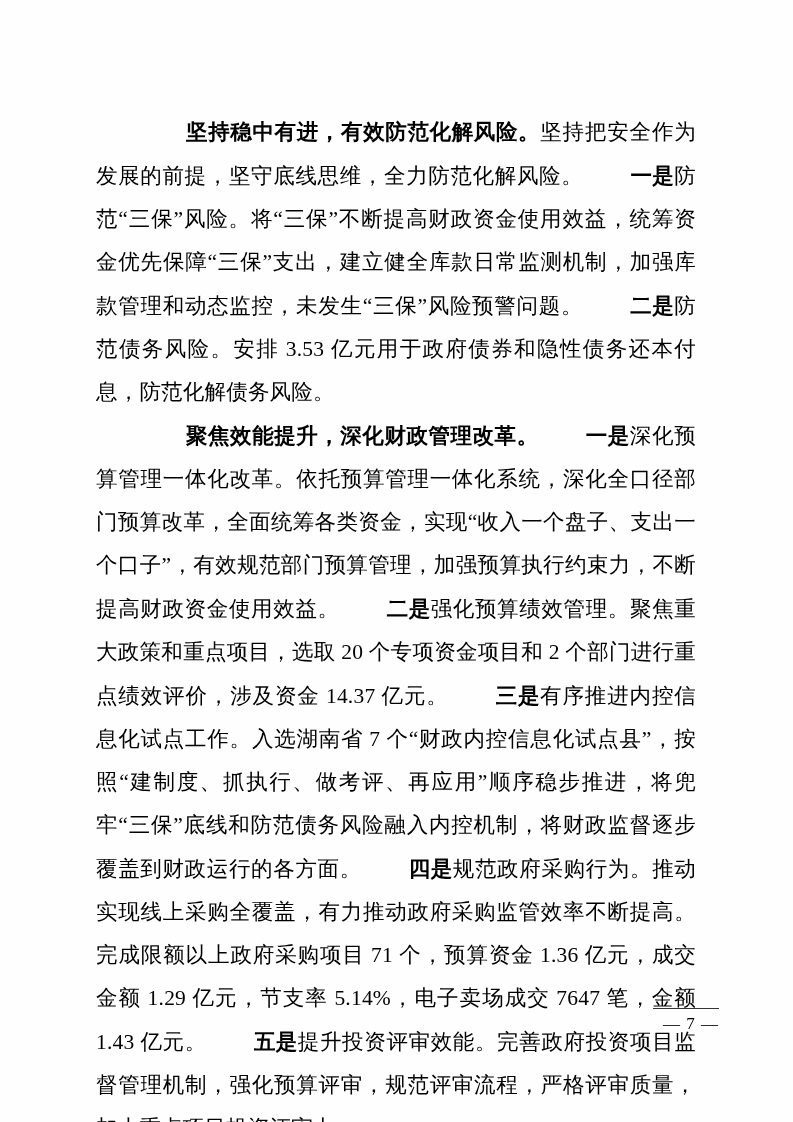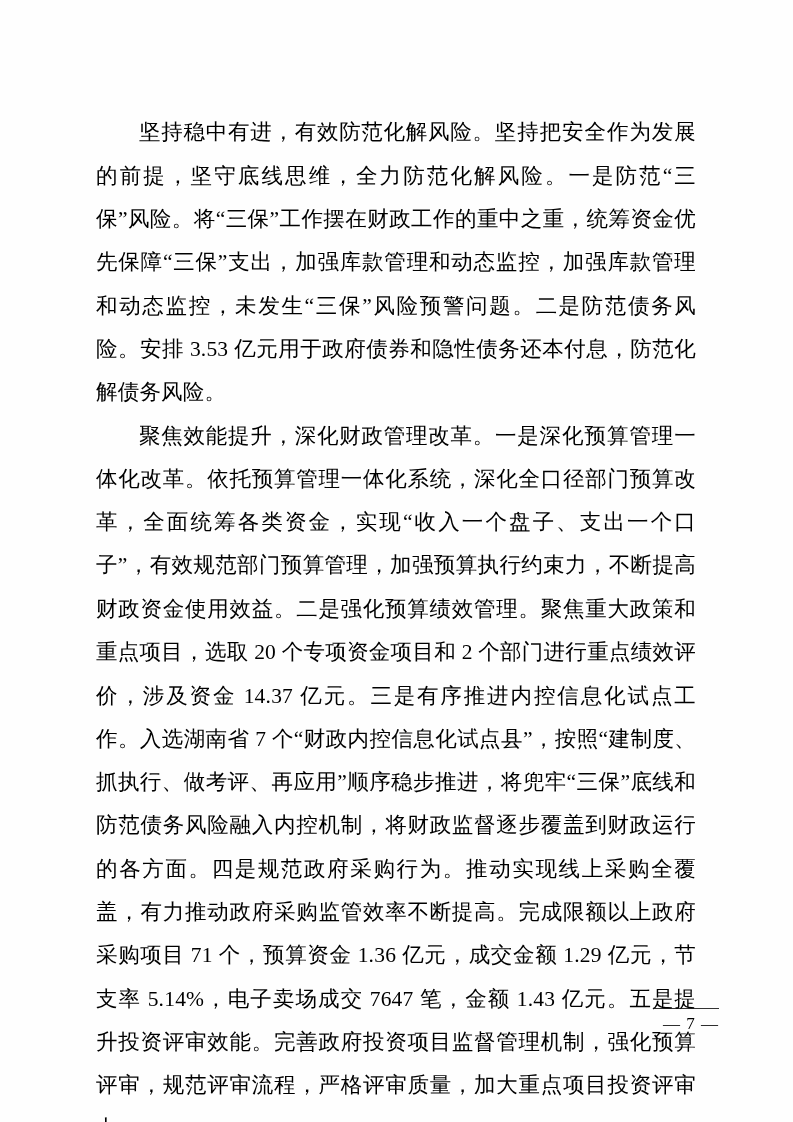--- a/index.html
+++ b/index.html
@@ -37,22 +37,23 @@
     text-indent: 2em;
     margin: 0 0 0 0;
     letter-spacing: 0.2px;
     font-family: "Liberation Serif", "DejaVu Serif", serif;
   }
   .para + .para {
     margin-top: 0px;
   }
   b.hei {
     font-family: "DejaVu Sans", "Liberation Sans", sans-serif;
-    font-weight: normal;
+    font-weight: bold;
     letter-spacing: 0px;
+    margin-left: 47px;
   }
   .footer {
     position: absolute;
     right: 74px;
     bottom: 88px;
     font-size: 17px;
     font-family: "Liberation Serif", "DejaVu Serif", serif;
     color: #000;
     letter-spacing: 1px;
   }
@@ -64,18 +65,18 @@
     height: 1px;
     background: #111;
     opacity: 0.85;
   }
 </style>
 </head>
 <body>
 
 <div class="page">
   <div class="content">
-    <p class="para" id="p1"><b class="hei">坚持稳中有进，有效防范化解风险。</b><span>坚持把安全作为发展的前提，坚守底线思维，全力防范化解风险。</span><b class="hei">一是</b><span>防范“三保”风险。将“三保”工作摆在财政工作的重中之重，统筹资金优先保障“三保”支出，加强库款管理和动态监控，加强库款管理和动态监控，未发生“三保”风险预警问题。</span><b class="hei">二是</b><span>防范债务风险。安排 3.53 亿元用于政府债券和隐性债务还本付息，防范化解债务风险。</span></p>
+    <p class="para" id="p1"><b class="hei">坚持稳中有进，有效防范化解风险。</b><span>坚持把安全作为发展的前提，坚守底线思维，全力防范化解风险。</span><b class="hei">一是</b><span>防范“三保”风险。将“三保”不断提高财政资金使用效益，统筹资金优先保障“三保”支出，建立健全库款日常监测机制，加强库款管理和动态监控，未发生“三保”风险预警问题。</span><b class="hei">二是</b><span>防范债务风险。安排 3.53 亿元用于政府债券和隐性债务还本付息，防范化解债务风险。</span></p>
     <p class="para" id="p2"><b class="hei">聚焦效能提升，深化财政管理改革。</b><b class="hei">一是</b><span>深化预算管理一体化改革。依托预算管理一体化系统，深化全口径部门预算改革，全面统筹各类资金，实现“收入一个盘子、支出一个口子”，有效规范部门预算管理，加强预算执行约束力，不断提高财政资金使用效益。</span><b class="hei">二是</b><span>强化预算绩效管理。聚焦重大政策和重点项目，选取 20 个专项资金项目和 2 个部门进行重点绩效评价，涉及资金 14.37 亿元。</span><b class="hei">三是</b><span>有序推进内控信息化试点工作。入选湖南省 7 个“财政内控信息化试点县”，按照“建制度、抓执行、做考评、再应用”顺序稳步推进，将兜牢“三保”底线和防范债务风险融入内控机制，将财政监督逐步覆盖到财政运行的各方面。</span><b class="hei">四是</b><span>规范政府采购行为。推动实现线上采购全覆盖，有力推动政府采购监管效率不断提高。完成限额以上政府采购项目 71 个，预算资金 1.36 亿元，成交金额 1.29 亿元，节支率 5.14%，电子卖场成交 7647 笔，金额 1.43 亿元。</span><b class="hei">五是</b><span>提升投资评审效能。完善政府投资项目监督管理机制，强化预算评审，规范评审流程，严格评审质量，加大重点项目投资评审力</span></p>
   </div>
   <div class="footrule"></div>
   <div class="footer">— 7 —</div>
 </div>
 
 </body></html>

